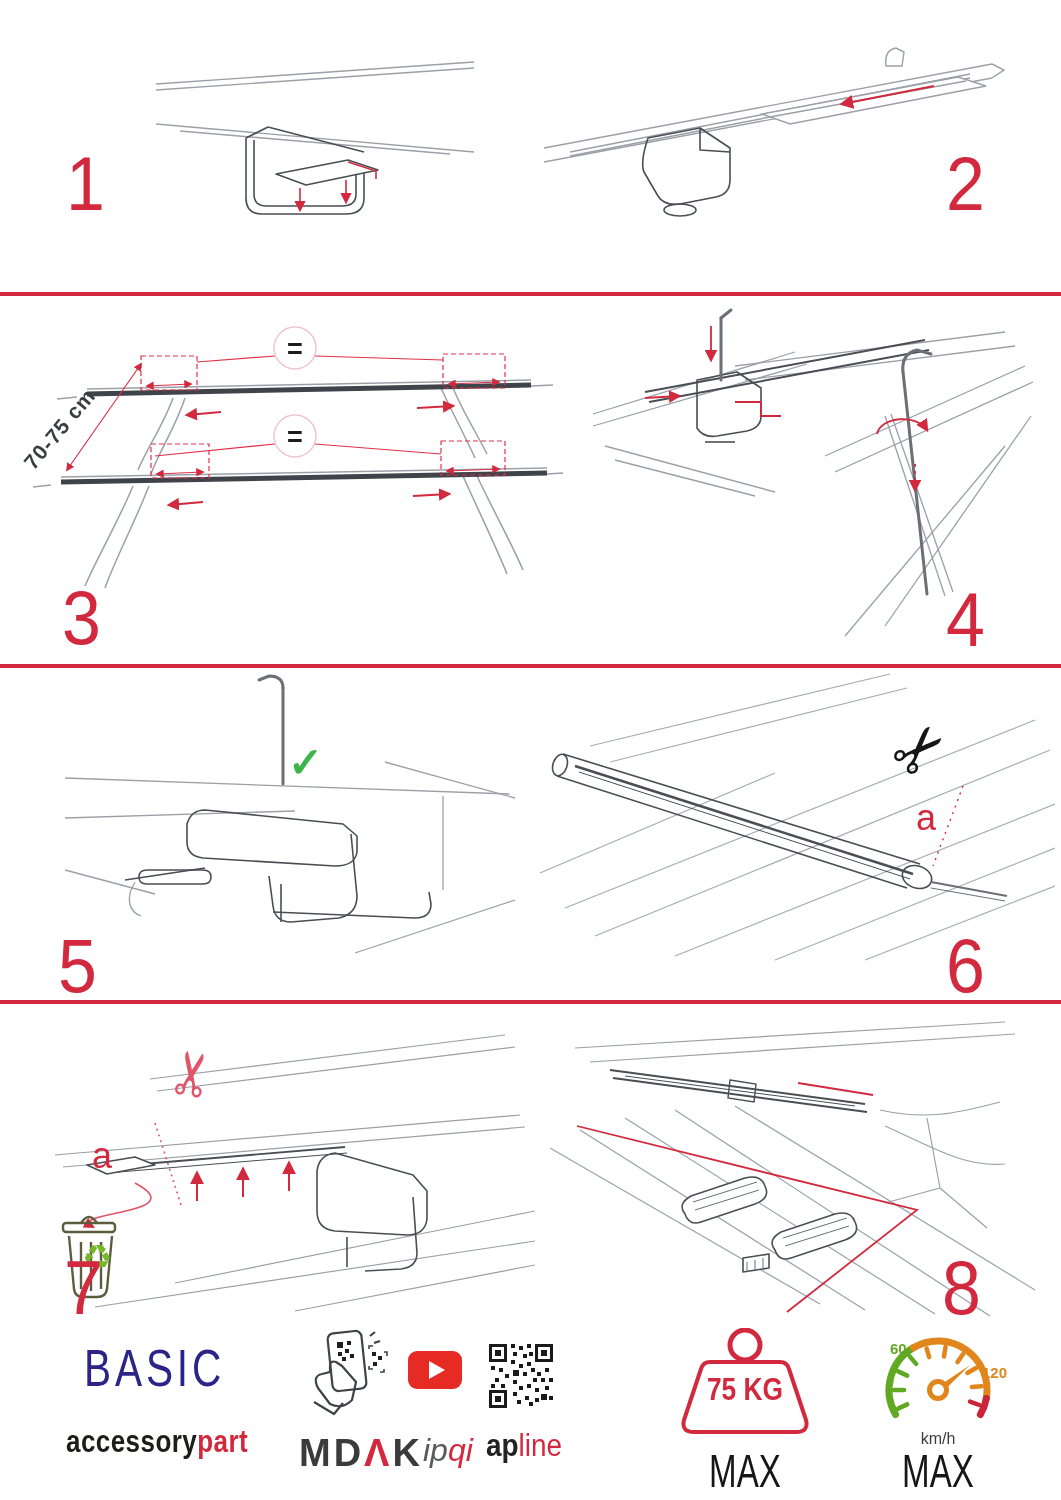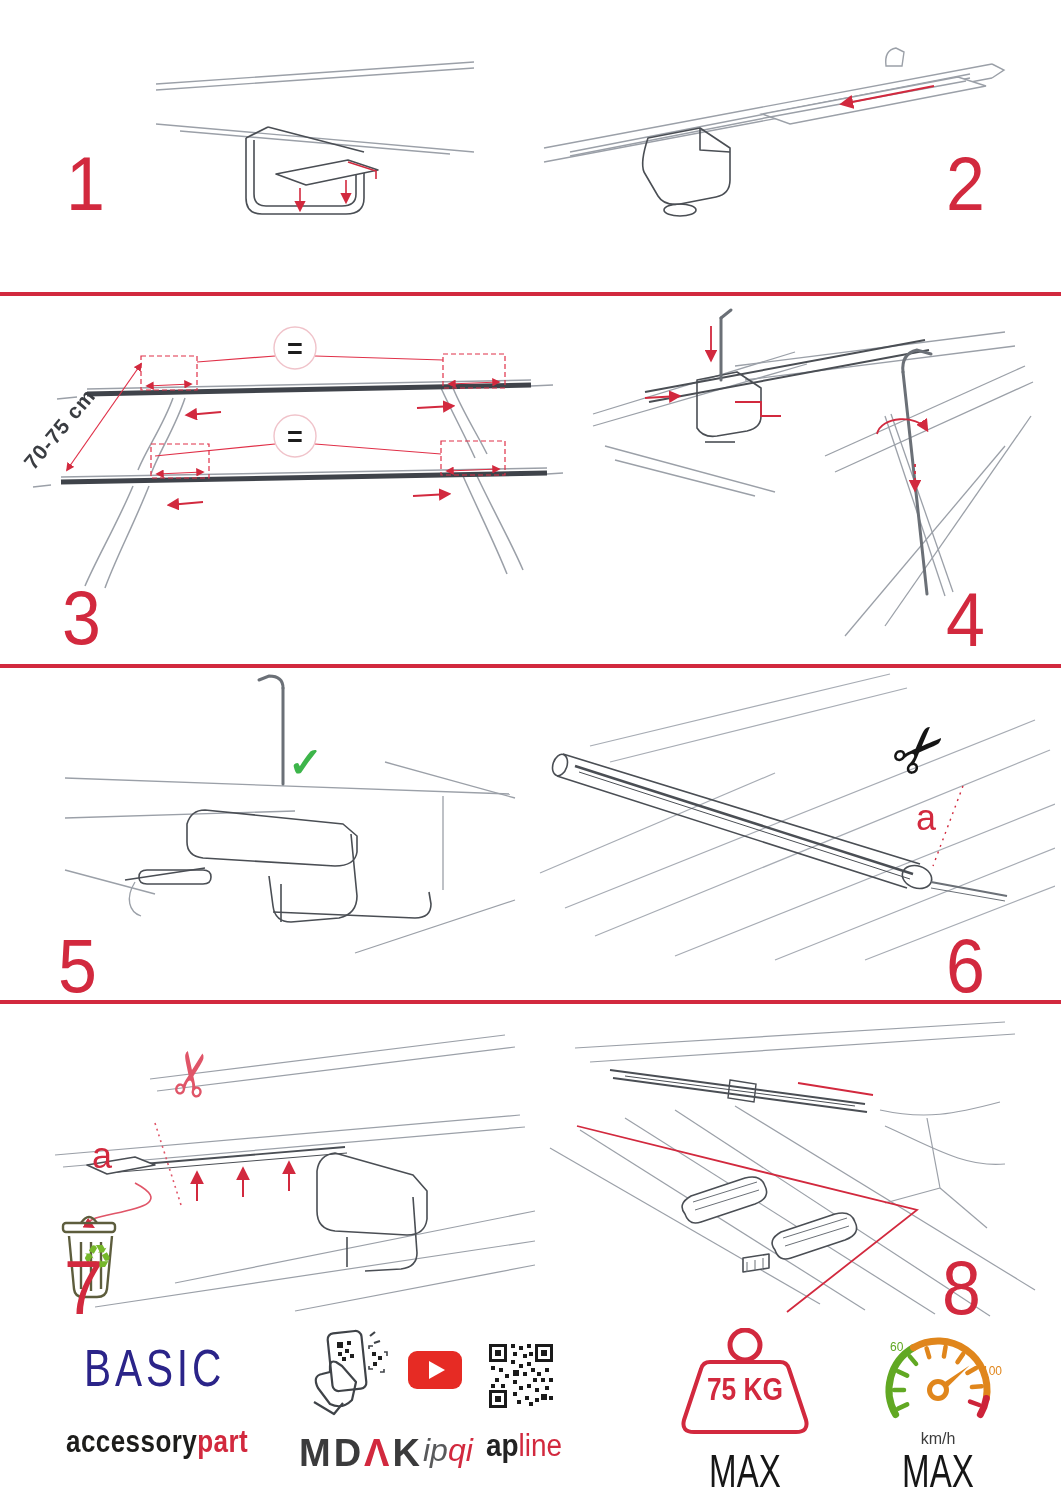--- a/index.html
+++ b/index.html
@@ -31,21 +31,21 @@
   .apline{position:absolute;left:486px;top:1428px;font-size:31px;font-weight:700;color:#232323;
           transform:scaleX(.9);transform-origin:left top;}
   .apline .red{color:#d2293e;font-weight:400;}
   .yt{position:absolute;left:408px;top:1351px;width:54px;height:38px;background:#e62b24;border-radius:9px;}
   .yt::after{content:"";position:absolute;left:21px;top:10px;width:0;height:0;
              border-left:16px solid #fff;border-top:9px solid transparent;border-bottom:9px solid transparent;}
   .maxlbl{position:absolute;font-size:46px;color:#161616;font-weight:400;text-align:center;
           transform:scaleX(.72);}
   .kg{position:absolute;left:670px;top:1372px;width:150px;text-align:center;color:#d2293e;
       font-size:31px;font-weight:700;transform:scaleX(.85);}
-  .gauge-num{position:absolute;font-size:12px;font-weight:400;}
+  .gauge-num{position:absolute;font-size:15px;font-weight:700;}
   .kmh{position:absolute;left:864px;top:1430px;width:148px;text-align:center;font-size:16px;color:#3c3c3c;}
 </style>
 </head>
 <body>
 
 <div class="page">
 
   <svg class="art" style="left:150px;top:28px" width="330" height="225" viewBox="0 0 330 225">
     <defs>
       <marker id="arw" viewBox="0 0 10 10" refX="8" refY="5" markerWidth="7" markerHeight="7" orient="auto">
@@ -445,17 +445,17 @@
       <path d="M77.6 20.7 L75.9 30.5" stroke="#e0861c"></path>
       <path d="M95.2 27.9 L89.5 36.1" stroke="#e0861c"></path>
       <path d="M108.1 42 L99.4 47" stroke="#e0861c"></path>
       <path d="M113.8 60.2 L103.9 61" stroke="#e0861c"></path>
       <path d="M111.3 79 L102 75.6" stroke="#cd2339"></path>
     </g>
     <polygon points="70,60.5 101.5,39.4 72.5,68" fill="#e0861c"></polygon>
     <circle cx="70" cy="64" r="8.5" fill="#fff" stroke="#e0861c" stroke-width="5"></circle>
   </svg>
   <span class="gauge-num" style="left:890px;top:1340px;color:#61a823">60</span>
-  <span class="gauge-num" style="left:982px;top:1364px;color:#e0861c">100</span>
+  <span class="gauge-num" style="left:982px;top:1364px;color:#e0861c">120</span>
   <span class="kmh">km/h</span>
   <span class="maxlbl" style="left:864px;top:1444px;width:148px">MAX</span>
 
 </div>
 
 </body></html>

